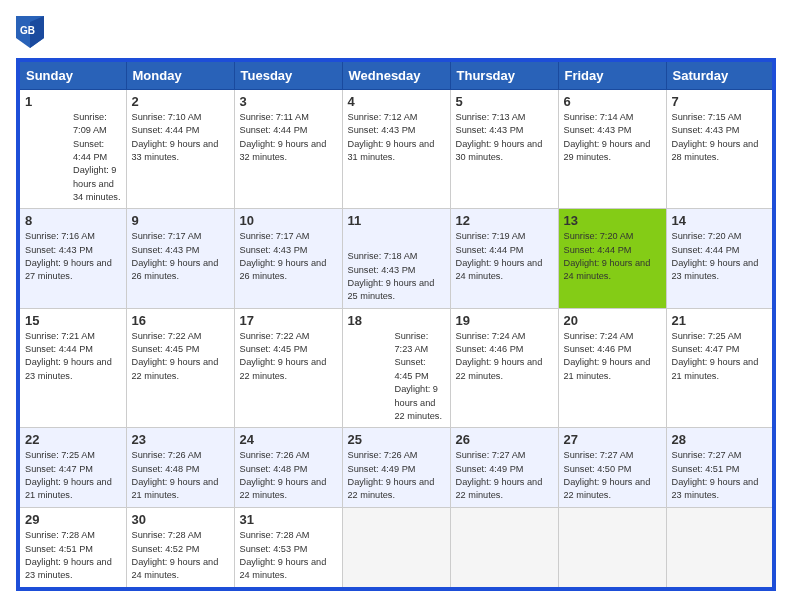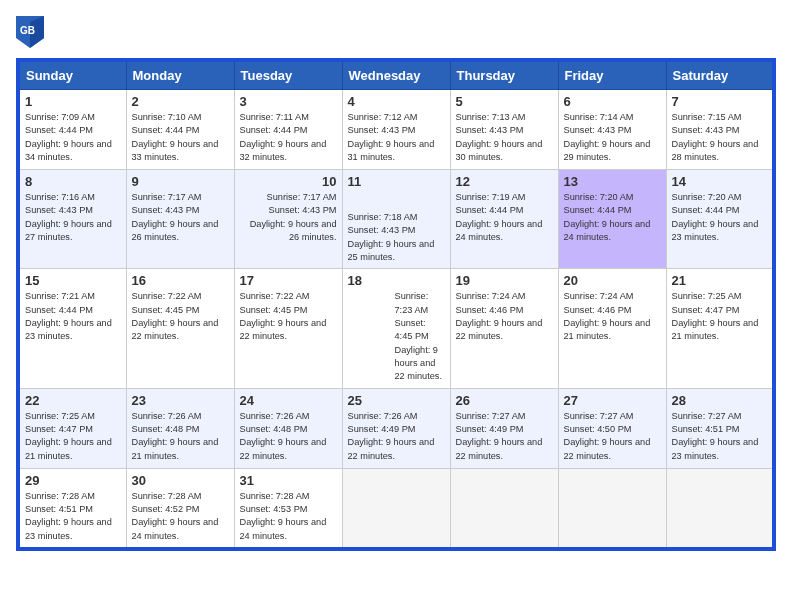--- a/index.html
+++ b/index.html
@@ -133,21 +133,21 @@
           <th>Wednesday</th>
           <th>Thursday</th>
           <th>Friday</th>
           <th>Saturday</th>
         </tr>
     </thead>
     <tbody id="calendar-body">
     <tr>
           <td>
             <span class="day-num">1</span>
-            <div class="day-info" style="white-space: pre-line;">Sunrise: 7:09 AM
+            <div class="day-info" style="white-space: pre-line; margin-left: 48px;">Sunrise: 7:09 AM
 Sunset: 4:44 PM
 Daylight: 9 hours and 34 minutes.</div>
           </td>
           <td>
             <span class="day-num">2</span>
             <div class="day-info" style="white-space: pre-line;">Sunrise: 7:10 AM
 Sunset: 4:44 PM
 Daylight: 9 hours and 33 minutes.</div>
           </td>
           <td>
@@ -187,39 +187,39 @@
             <div class="day-info" style="white-space: pre-line;">Sunrise: 7:16 AM
 Sunset: 4:43 PM
 Daylight: 9 hours and 27 minutes.</div>
           </td>
           <td style="background: rgb(238, 242, 255);">
             <span class="day-num">9</span>
             <div class="day-info" style="white-space: pre-line;">Sunrise: 7:17 AM
 Sunset: 4:43 PM
 Daylight: 9 hours and 26 minutes.</div>
           </td>
-          <td style="background: rgb(238, 242, 255); text-align: right;">
+          <td style="background: rgb(238, 242, 255);">
             <span class="day-num">10</span>
             <div class="day-info" style="white-space: pre-line;">Sunrise: 7:17 AM
 Sunset: 4:43 PM
 Daylight: 9 hours and 26 minutes.</div>
           </td>
           <td style="background: rgb(238, 242, 255);">
             <span class="day-num">11</span>
             <div class="day-info" style="white-space: pre-line; margin-top: 22px;">Sunrise: 7:18 AM
 Sunset: 4:43 PM
 Daylight: 9 hours and 25 minutes.</div>
           </td>
           <td style="background: rgb(238, 242, 255);">
             <span class="day-num">12</span>
             <div class="day-info" style="white-space: pre-line;">Sunrise: 7:19 AM
 Sunset: 4:44 PM
 Daylight: 9 hours and 24 minutes.</div>
           </td>
-          <td style="background: #c4b5fd;">
+          <td style="background: #84cc16;">
             <span class="day-num">13</span>
             <div class="day-info" style="white-space: pre-line;">Sunrise: 7:20 AM
 Sunset: 4:44 PM
 Daylight: 9 hours and 24 minutes.</div>
           </td>
           <td style="background: rgb(238, 242, 255);">
             <span class="day-num">14</span>
             <div class="day-info" style="white-space: pre-line;">Sunrise: 7:20 AM
 Sunset: 4:44 PM
 Daylight: 9 hours and 23 minutes.</div>

